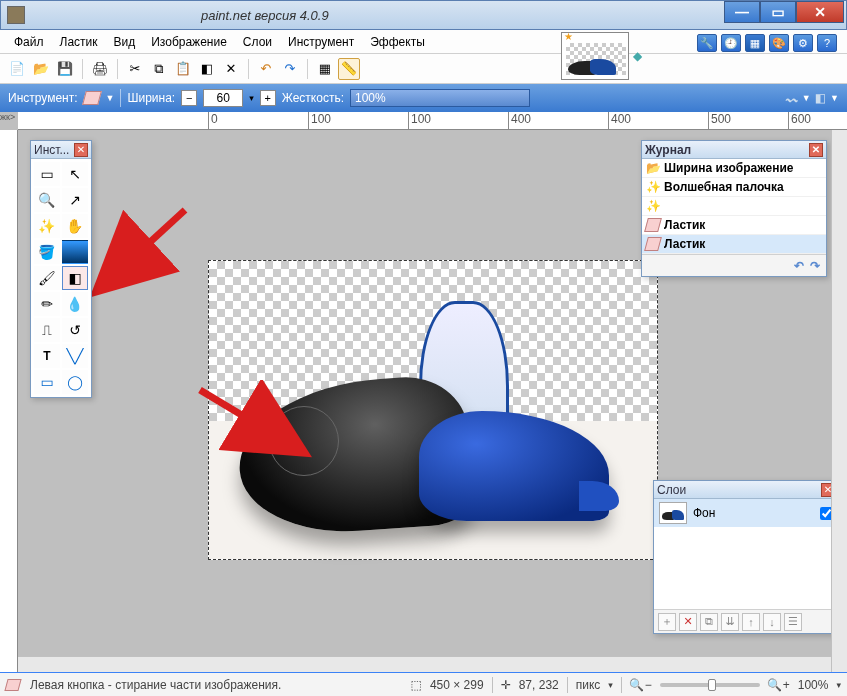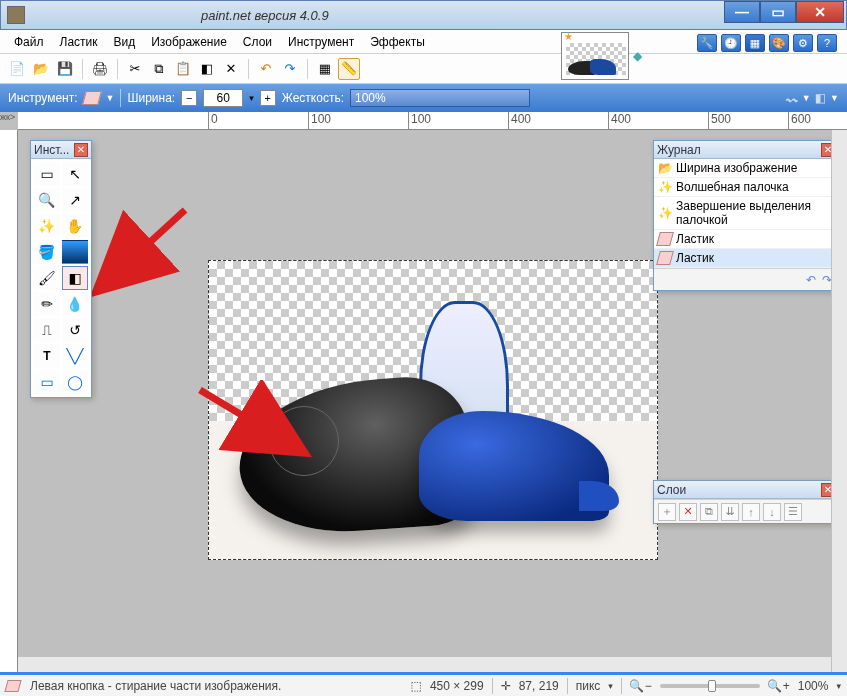--- a/index.html
+++ b/index.html
@@ -73,40 +73,40 @@
 .panel { position:absolute; background:#f4f4f4; border:1px solid #7a9ac0; box-shadow:2px 2px 6px rgba(0,0,0,.2); }
 .panel .phdr { height:18px; background:linear-gradient(#e8f0fa,#c8dcf0); display:flex; align-items:center; justify-content:space-between; padding:0 3px; font-size:11px; color:#334; border-bottom:1px solid #a0b8d0;}
 .panel .phdr .pclose { width:14px; height:14px; background:#e06a5a; color:#fff; display:flex;align-items:center;justify-content:center; font-size:10px; border:1px solid #a04030; cursor:pointer;}
 .tools { left:30px; top:140px; width:62px; }
 .tools .grid { display:grid; grid-template-columns:1fr 1fr; gap:2px; padding:3px; background:#fff;}
 .tool { width:26px; height:24px; display:flex; align-items:center; justify-content:center; cursor:pointer; font-size:14px; border:1px solid transparent; background:#fdfdfd;}
 .tool.sel { border:1px solid #5a8ad0; background:#d6e8fa; }
 .tool.eraser { background:#fce8e8; }
 
 
-.history { right:8px; top:140px; width:186px; }
+.history { right:20px; top:140px; width:186px;font-weight:bold; }
 .history .body { background:#fff; max-height:130px; overflow:hidden;}
 .hrow { display:flex; align-items:center; gap:4px; padding:2px 4px; border-bottom:1px solid #f0f0f0; cursor:default;}
 .hrow .hi { width:14px; height:14px; display:inline-block;}
 .hrow.sel { background:#d6e8fa; }
 .history .btm { height:22px; background:#f4f4f4; border-top:1px solid #d0d0d0; display:flex; align-items:center; justify-content:flex-end; gap:6px; padding:0 6px; color:#5a8ad0;}
 
 
 .layers { right:8px; top:480px; width:186px; }
 .layers .body { background:#fff; height:110px;}
 .lrow { display:flex; align-items:center; gap:6px; padding:3px 5px; background:#d6e8fa;}
 .lrow .thumb { width:28px; height:22px; background:#fff; border:1px solid #aaa; position:relative;}
 .lrow .thumb::before { content:""; position:absolute; left:2px; bottom:3px; width:12px; height:8px; background:#222; border-radius:50% 20% 10% 40%;}
 .lrow .thumb::after { content:""; position:absolute; left:12px; bottom:3px; width:12px; height:10px; background:#1a4aa0; border-radius:20% 60% 10% 30%;}
 .lrow input[type=checkbox]{ margin-left:auto; }
 .layers .btm { height:24px; background:#f4f4f4; border-top:1px solid #d0d0d0; display:flex; align-items:center; gap:3px; padding:0 4px;}
 .layers .btm .lb { width:18px; height:18px; border:1px solid #c0c0c0; background:#fafafa; display:flex;align-items:center;justify-content:center; font-size:11px; color:#888; cursor:pointer;}
 
 
-.statusbar { position:absolute; left:0; right:0; bottom:0; height:24px; background:#f4f4f4; border-top:3px solid #3b82f6; display:flex; align-items:center; padding:0 6px; gap:10px; color:#444;}
+.statusbar { position:absolute; left:0; right:0; bottom:0; height:24px; background:#f4f4f4; border-top:1px solid #3b82f6; display:flex; align-items:center; padding:0 6px; gap:10px; color:#444;}
 .statusbar .ssep { width:1px; height:16px; background:#c0c0c0;}
 .statusbar .sright { margin-left:auto; display:flex; align-items:center; gap:8px;}
 .zoomslider { width:100px; height:4px; background:#c0c0c0; position:relative; border-radius:2px;}
 .zoomslider .knob { position:absolute; left:48px; top:-4px; width:8px; height:12px; background:#fff; border:1px solid #888; border-radius:2px;}
 
 .scrollbar-v { position:absolute; right:0; top:130px; bottom:24px; width:16px; background:#e8e8e8; border-left:1px solid #c0c0c0;}
 .scrollbar-h { position:absolute; left:18px; right:16px; bottom:24px; height:16px; background:#e8e8e8; border-top:1px solid #c0c0c0;}
 </style>
 </head>
 <body>
@@ -271,21 +271,20 @@
     <div class="hrow">
         <span class="hi">📂</span>
         <span>Ширина изображение</span>
       </div>
     <div class="hrow">
         <span class="hi">✨</span>
         <span>Волшебная палочка</span>
       </div>
     <div class="hrow">
         <span class="hi">✨</span>
-        <span>Завершение выделения палочкой</span>
       </div>
     <div class="hrow">
         <span class="hi" style="background:#f8d0d0;border:1px solid #c08080;transform:skewX(-15deg)"></span>
         <span>Ластик</span>
       </div>
     <div class="hrow sel">
         <span class="hi" style="background:#f8d0d0;border:1px solid #c08080;transform:skewX(-15deg)"></span>
         <span>Ластик</span>
       </div>
   </div>
@@ -293,20 +292,27 @@
     <span>↶</span>
     <span>↷</span>
   </div>
 </div>
 
 <div class="panel layers">
   <div class="phdr">
       <span>Слои</span>
       <span class="pclose">✕</span>
     </div>
+  <div class="body">
+    <div class="lrow">
+      <div class="thumb"></div>
+      <span>Фон</span>
+      <input type="checkbox" checked="" style="">
+    </div>
+  </div>
   <div class="btm">
     <div class="lb">＋</div>
     <div class="lb" style="color:#c33">✕</div>
     <div class="lb">⧉</div>
     <div class="lb">⇊</div>
     <div class="lb">↑</div>
     <div class="lb">↓</div>
     <div class="lb">☰</div>
   </div>
 </div>
@@ -315,21 +321,21 @@
 <div class="scrollbar-h"></div>
 
 <div class="statusbar">
   <span style="display:inline-block;width:14px;height:12px;background:#f8d0d0;border:1px solid #c08080;transform:skewX(-15deg)"></span>
   <span>Левая кнопка - стирание части изображения.</span>
   <div class="sright">
     <span>⬚</span>
     <span>450 × 299</span>
     <span class="ssep"></span>
     <span>✛</span>
-    <span>87, 219</span>
+    <span>87, 232</span>
     <span class="ssep"></span>
     <span>пикс</span>
       <span style="font-size:9px">▾</span>
     <span class="ssep"></span>
     <span>🔍−</span>
     <div class="zoomslider">
         <div class="knob"></div>
       </div>
     <span>🔍+</span>
     <span>100%</span>

